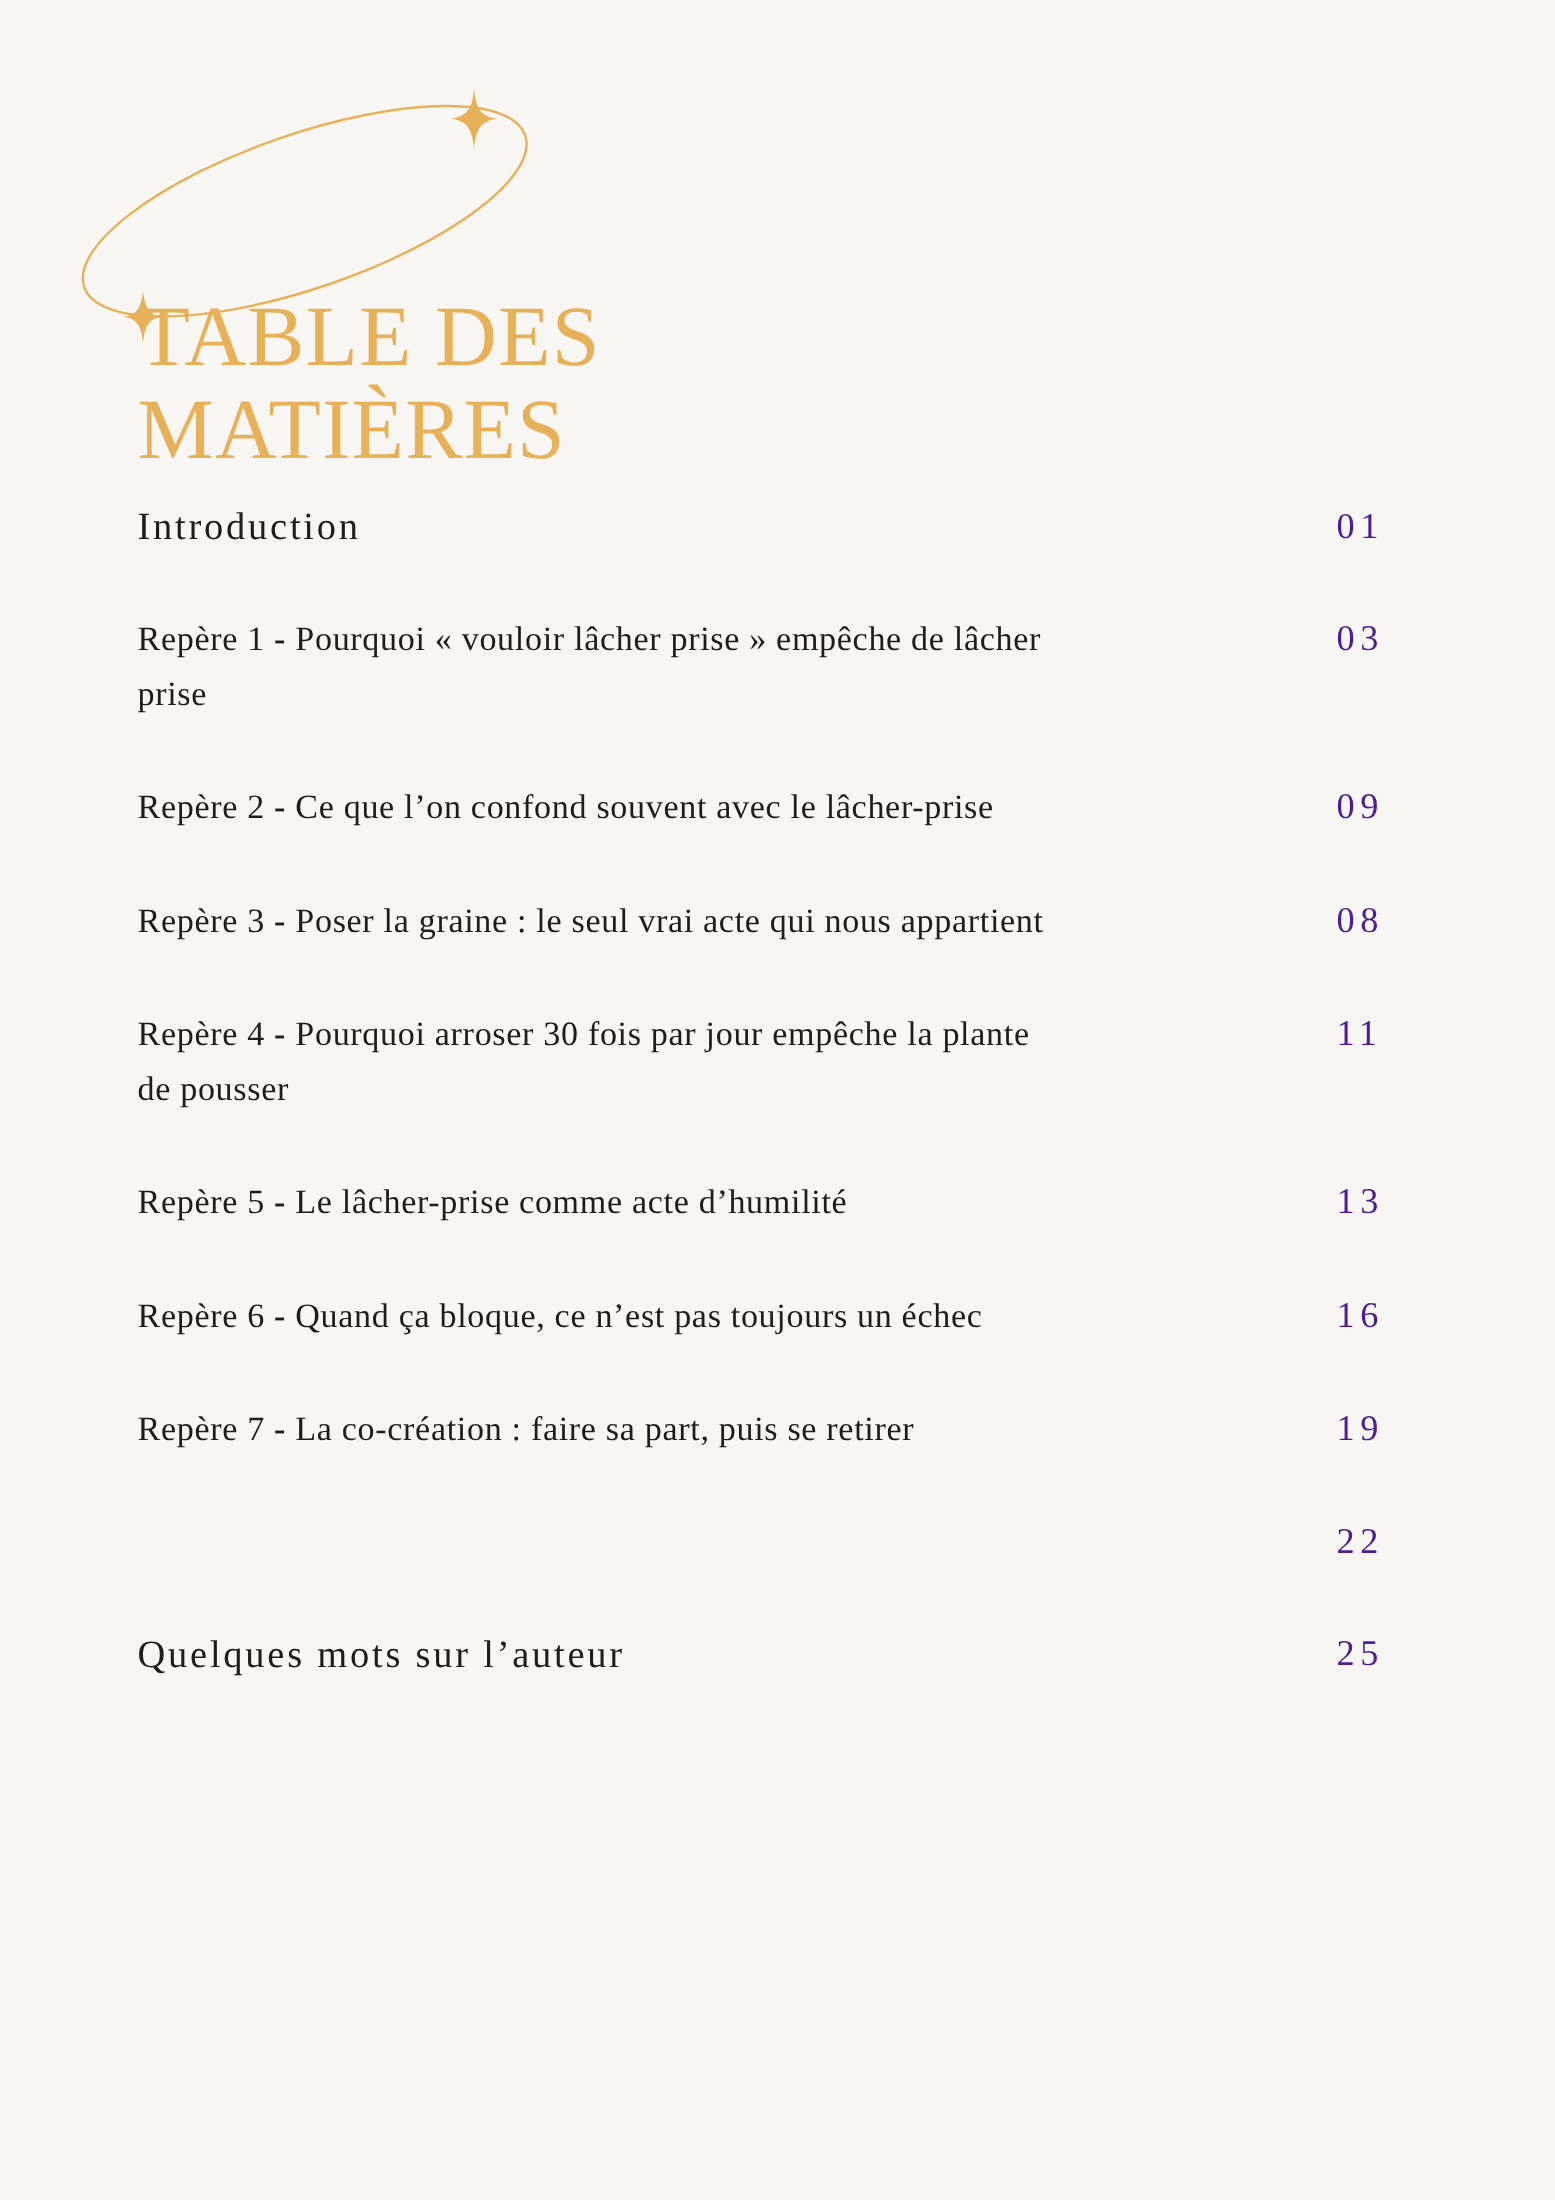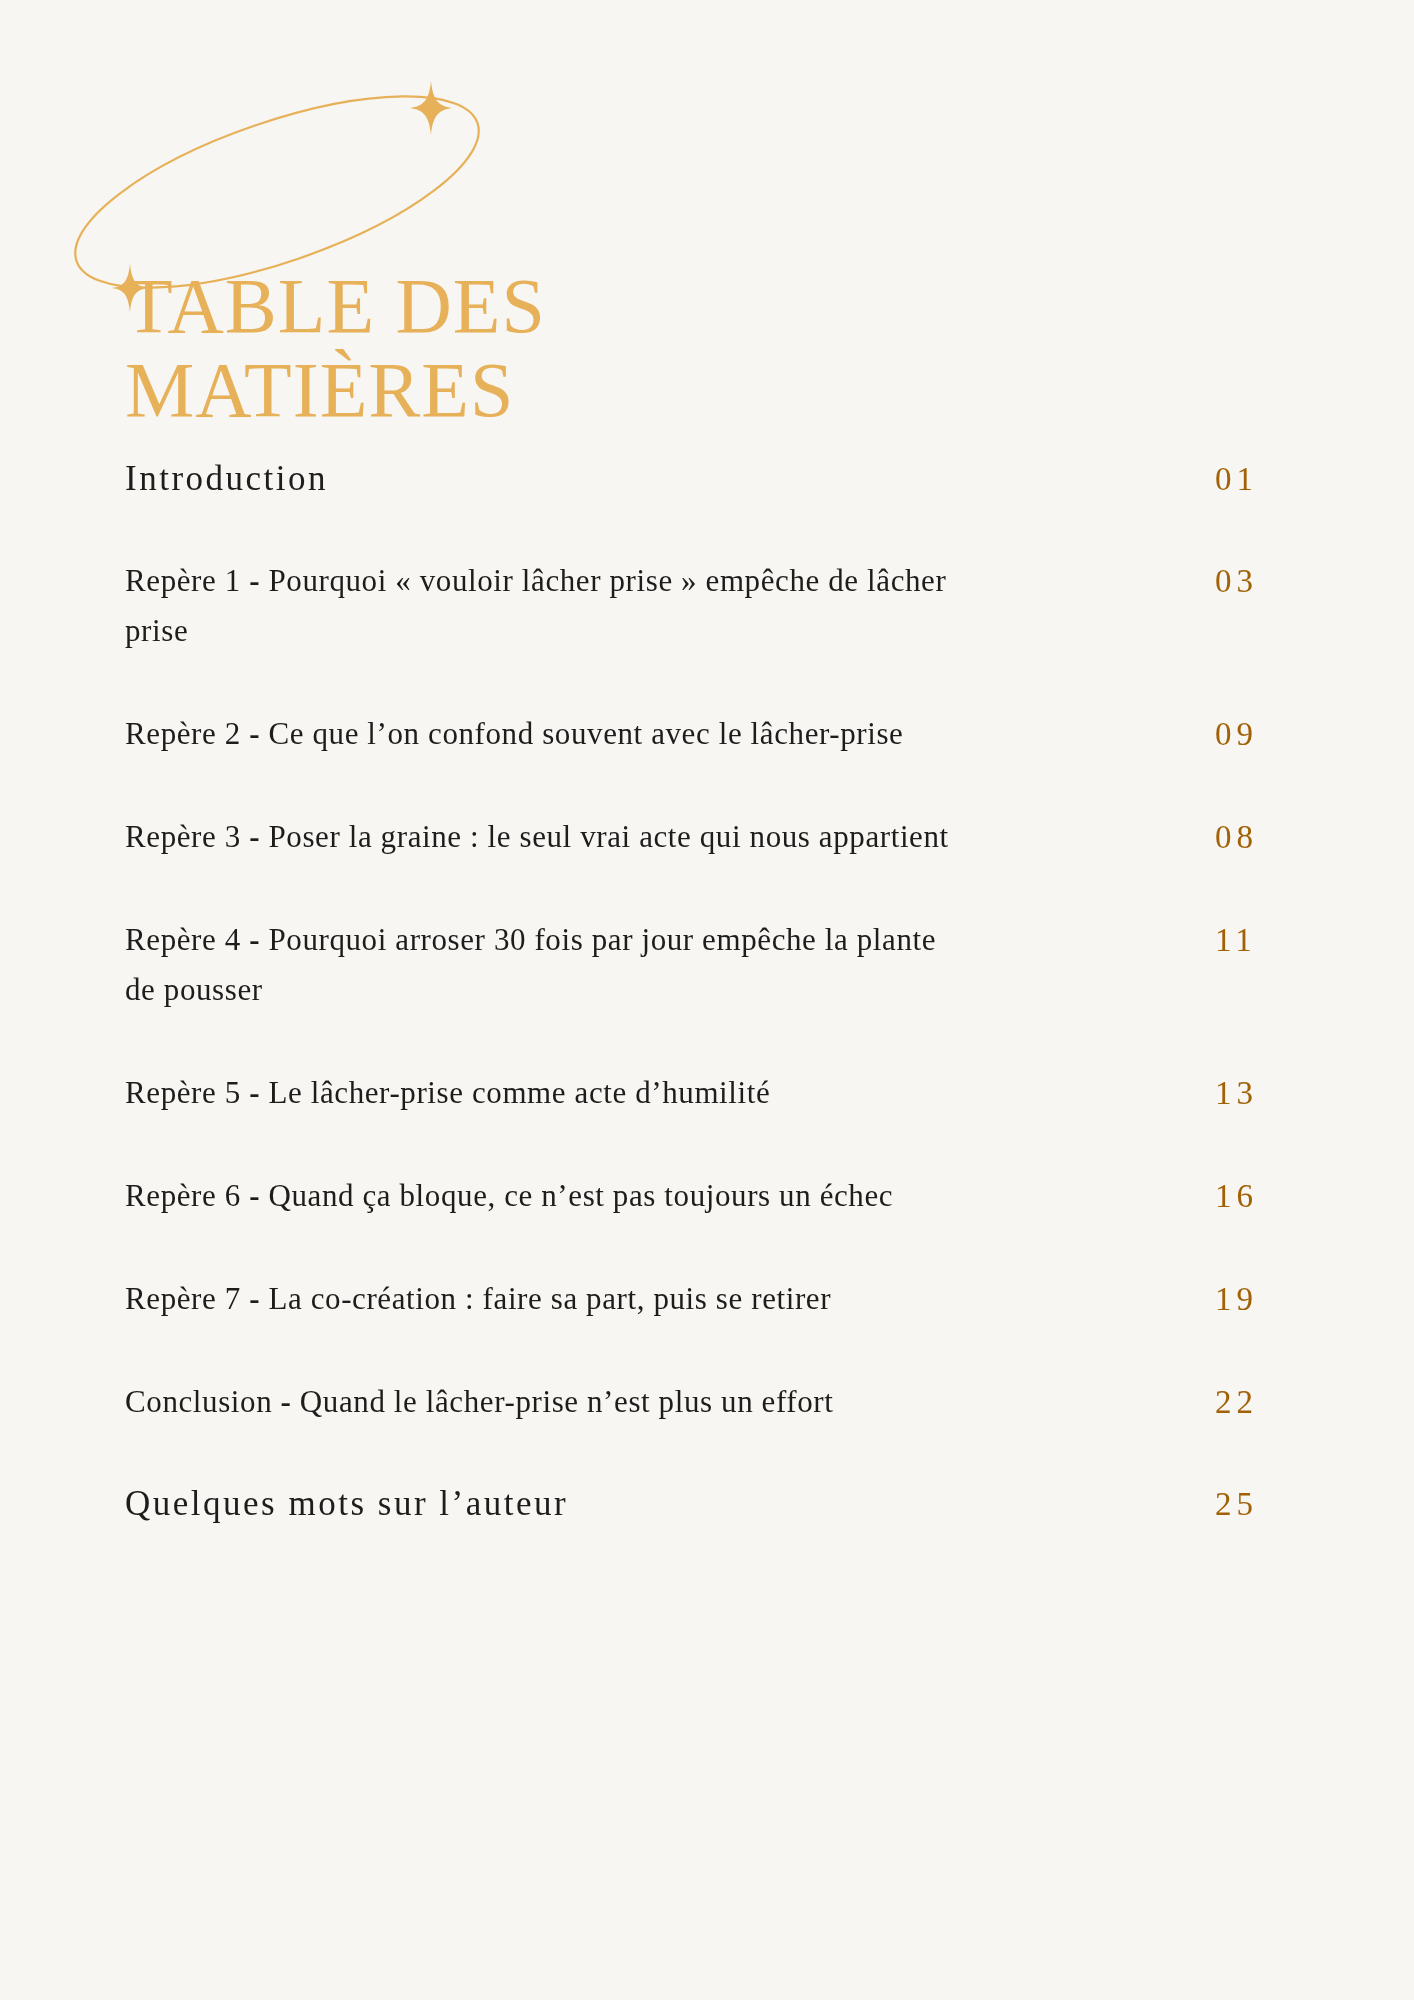--- a/index.html
+++ b/index.html
@@ -42,21 +42,21 @@
     font-size:31px;line-height:50px;
     letter-spacing:0.6px;
   }
   .entry-lead{font-weight:400;}
   .entry-sep{font-weight:700;white-space:pre;}
   .entry-page{
     margin-left:auto;
     width:98px;
     font-size:33px;line-height:50px;
     letter-spacing:5px;
-    color:#a16207;
+    color:#4c1d95;
     text-align:left;
   }
   .toc-entry.plain-large .entry-text{
     font-size:35px;line-height:48px;letter-spacing:2.5px;
   }
   .toc-entry.plain-large .entry-lead{font-weight:400;}
   .toc-entry.plain-large .entry-page{line-height:48px;}
 </style>
 </head>
 <body>
@@ -123,23 +123,20 @@
     </div>
     <div class="entry-page">16</div>
   </div>
       <div class="toc-entry">
     <div class="entry-text">
       <span class="entry-lead">Repère 7</span><span class="entry-sep"> - </span><span class="entry-rest">La co-création : faire sa part, puis se retirer</span>
     </div>
     <div class="entry-page">19</div>
   </div>
       <div class="toc-entry">
-    <div class="entry-text">
-      <span class="entry-lead">Conclusion</span><span class="entry-sep"> - </span><span class="entry-rest">Quand le lâcher-prise n’est plus un effort</span>
-    </div>
     <div class="entry-page">22</div>
   </div>
       <div class="toc-entry plain-large">
     <div class="entry-text">
       <span class="entry-lead">Quelques mots sur l’auteur</span><span class="entry-sep"></span><span class="entry-rest"></span>
     </div>
     <div class="entry-page">25</div>
   </div>
     </div>
 

